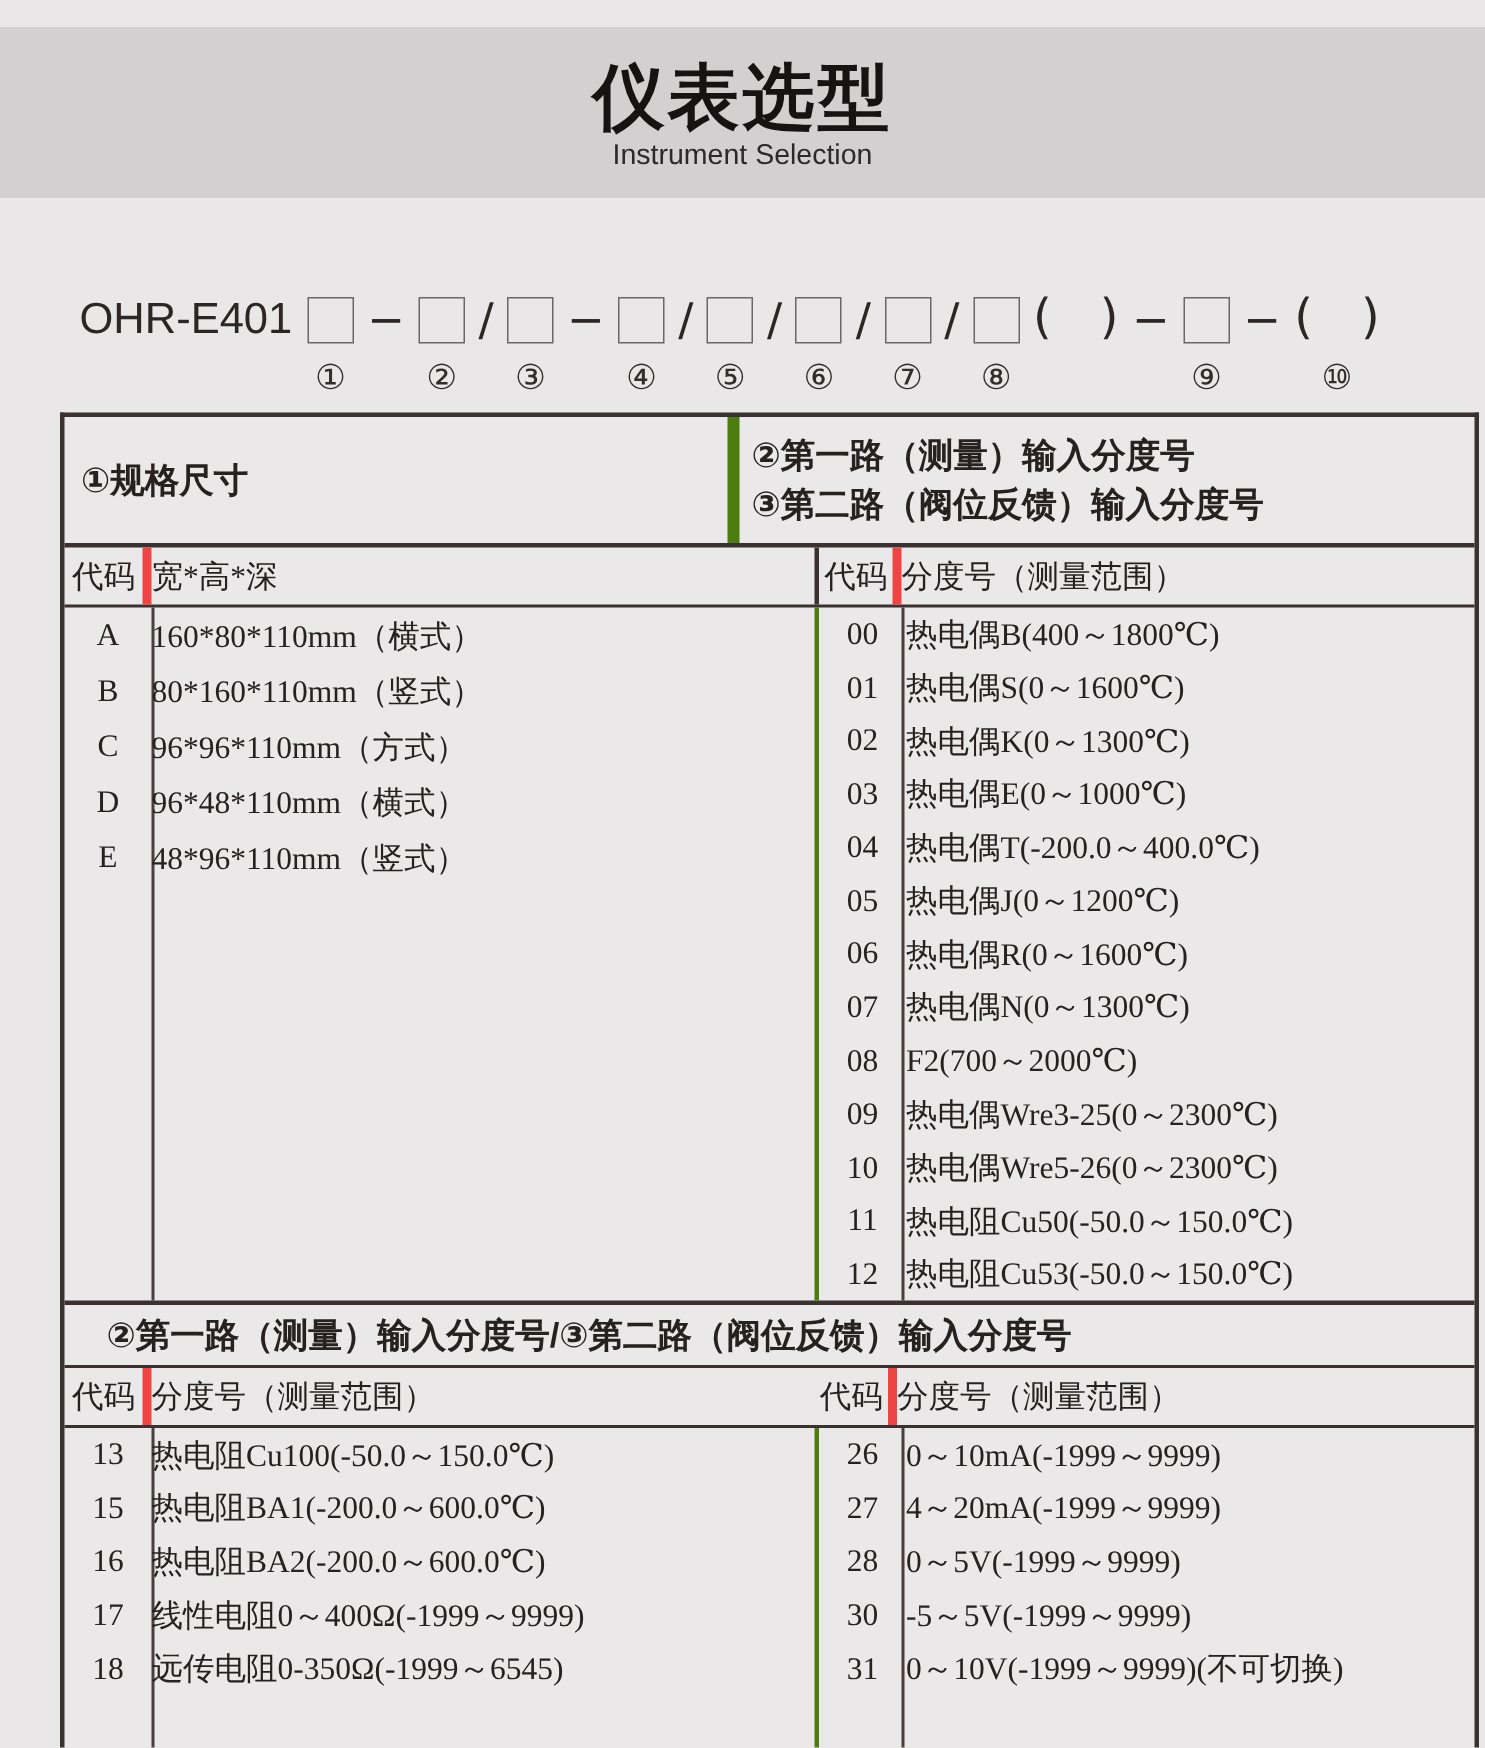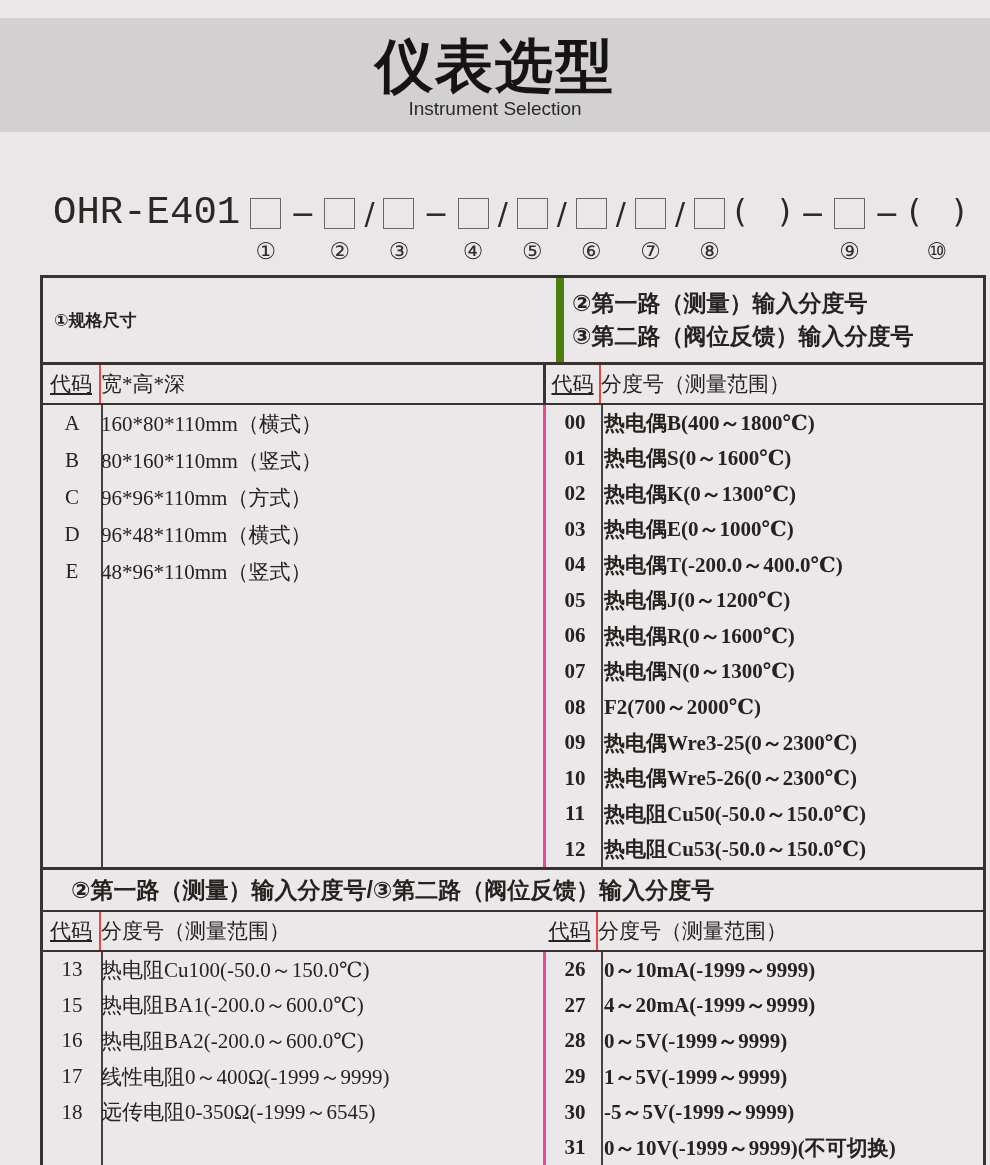--- a/index.html
+++ b/index.html
@@ -2,65 +2,65 @@
 <html><head>
 <meta charset="utf-8">
 <style>
   * { margin:0; padding:0; box-sizing:border-box; }
   body { font-family:"Liberation Serif","DejaVu Serif",serif; color:#272120; background:#eae8e8; }
   .page { position:relative; width:990px; height:1165px; background:#e9e7e8; overflow:hidden; }
 
   
   .title-band { position:absolute; left:0; top:18px; width:990px; height:114px; background:#d2d0d1;
                 display:flex; flex-direction:column; align-items:center; justify-content:center; }
-  .title { font-family:"Liberation Sans","DejaVu Sans",sans-serif; font-weight:700; font-size:58px;
+  .title { font-family:"Liberation Sans","DejaVu Sans",sans-serif; font-weight:700; font-size:48px;
            letter-spacing:2px; color:#161313; line-height:1.05; margin-top:6px; }
   .subtitle { font-family:"Liberation Sans","DejaVu Sans",sans-serif; font-size:19px; color:#2b2929; margin-top:1px; }
 
   
   .model-line { position:absolute; left:53px; top:192px; display:flex; align-items:flex-start; }
-  .model-prefix { font-family:Liberation Mono, monospace; font-size:39px; color:#2c2624;
+  .model-prefix { font-family:Liberation Sans, sans-serif; font-size:29px; color:#2c2624;
                   height:42px; display:flex; align-items:center; margin-right:10px; }
   .segments { display:flex; align-items:flex-start; }
   .seg { display:flex; flex-direction:column; align-items:center; margin-right:9px; }
   .seg:last-child { margin-right:0; }
   .seg-top { height:42px; display:flex; align-items:center; }
   .seg-box { display:none; width:31px; height:31px; border:1.5px solid #6d6664; }
   .seg.box .seg-box { display:block; }
   .seg-text { font-family:"DejaVu Sans","Liberation Sans",sans-serif; font-weight:400; color:#2c2624; }
   .seg.sep .seg-text { font-size:30px; }
   .seg.paren .seg-text { font-size:32px; margin-top:-2px; }
   .seg-mark { margin-top:5px; font-size:23px; color:#332d2b; height:26px; line-height:26px; text-align:center; }
   .seg-mark:empty { display:none; }
 
   
   .big-table { position:absolute; left:40px; top:275px; width:946px; height:896px;
                border:3px solid #3a3231; border-bottom:none; font-size:21px; background:#eae8e8; }
   .bold-head { font-family:"Liberation Sans","DejaVu Sans",sans-serif; font-weight:700; }
 
   .t-head1 { display:flex; height:87px; border-bottom:3px solid #3a3231; }
-  .t-head1 .hl { width:513px; display:flex; align-items:center; padding-left:11px; font-size:17px; }
+  .t-head1 .hl { width:442px; display:flex; align-items:center; padding-left:11px; font-size:23px; }
   .t-head1 .hr { flex:1; border-left:8px solid #4d7c0f; display:flex; flex-direction:column;
                  justify-content:center; padding-left:8px; font-size:23px; line-height:1.42; }
 
   .t-subhead { display:flex; height:40px; border-bottom:2px solid #3a3231; }
   .half-l { width:500px; display:flex; }
   .half-r { flex:1; display:flex; }
   .half-r.thick { border-left:3px solid #3a3231; }
   .cc { width:58px; display:flex; align-items:center; justify-content:center; flex-shrink:0; }
-  .cc.divided { border-right:2px solid #ef4444;text-decoration:underline; }
+  .cc.divided { border-right:6px solid #ef4444; }
   .half-r .cc { width:55px; }
   .cv { flex:1; display:flex; align-items:center; padding-left:0; }
 
   .t-body { display:flex; }
   .t-body1 { height:462px; }
   .t-body2 { height:244px; }
   .bhalf { position:relative; }
   .bhalf.l { width:500px; }
-  .bhalf.r { flex:1; border-left:3px solid #ec4899;font-weight:bold; }
+  .bhalf.r { flex:1; border-left:3px solid #4d7c0f; }
   .vline { position:absolute; top:0; bottom:0; width:2px; background:#48403e; }
   .bhalf.l .vline { left:58px; }
   .bhalf.r .vline { left:55px; }
   .trow { display:flex; position:relative; }
   .rows-l1 .trow { height:37px; }
   .rows-r1 .trow { height:35.54px; }
   .rows-l2 .trow, .rows-r2 .trow { height:35.6px; }
 
   .t-band2 { height:45px; border-top:0; border-bottom:2px solid #3a3231; display:flex; align-items:center;
              padding-left:28px; font-size:23px; border-top:0; }
@@ -422,24 +422,20 @@
             <div class="trow">
               <div class="cc">27</div>
               <div class="cv">4～20mA(-1999～9999)</div>
             </div>
 
             <div class="trow">
               <div class="cc">28</div>
               <div class="cv">0～5V(-1999～9999)</div>
             </div>
 
-            <div class="trow">
-              <div class="cc">29</div>
-              <div class="cv">1～5V(-1999～9999)</div>
-            </div>
 
             <div class="trow">
               <div class="cc">30</div>
               <div class="cv">-5～5V(-1999～9999)</div>
             </div>
 
             <div class="trow">
               <div class="cc">31</div>
               <div class="cv">0～10V(-1999～9999)(不可切换)</div>
             </div>

